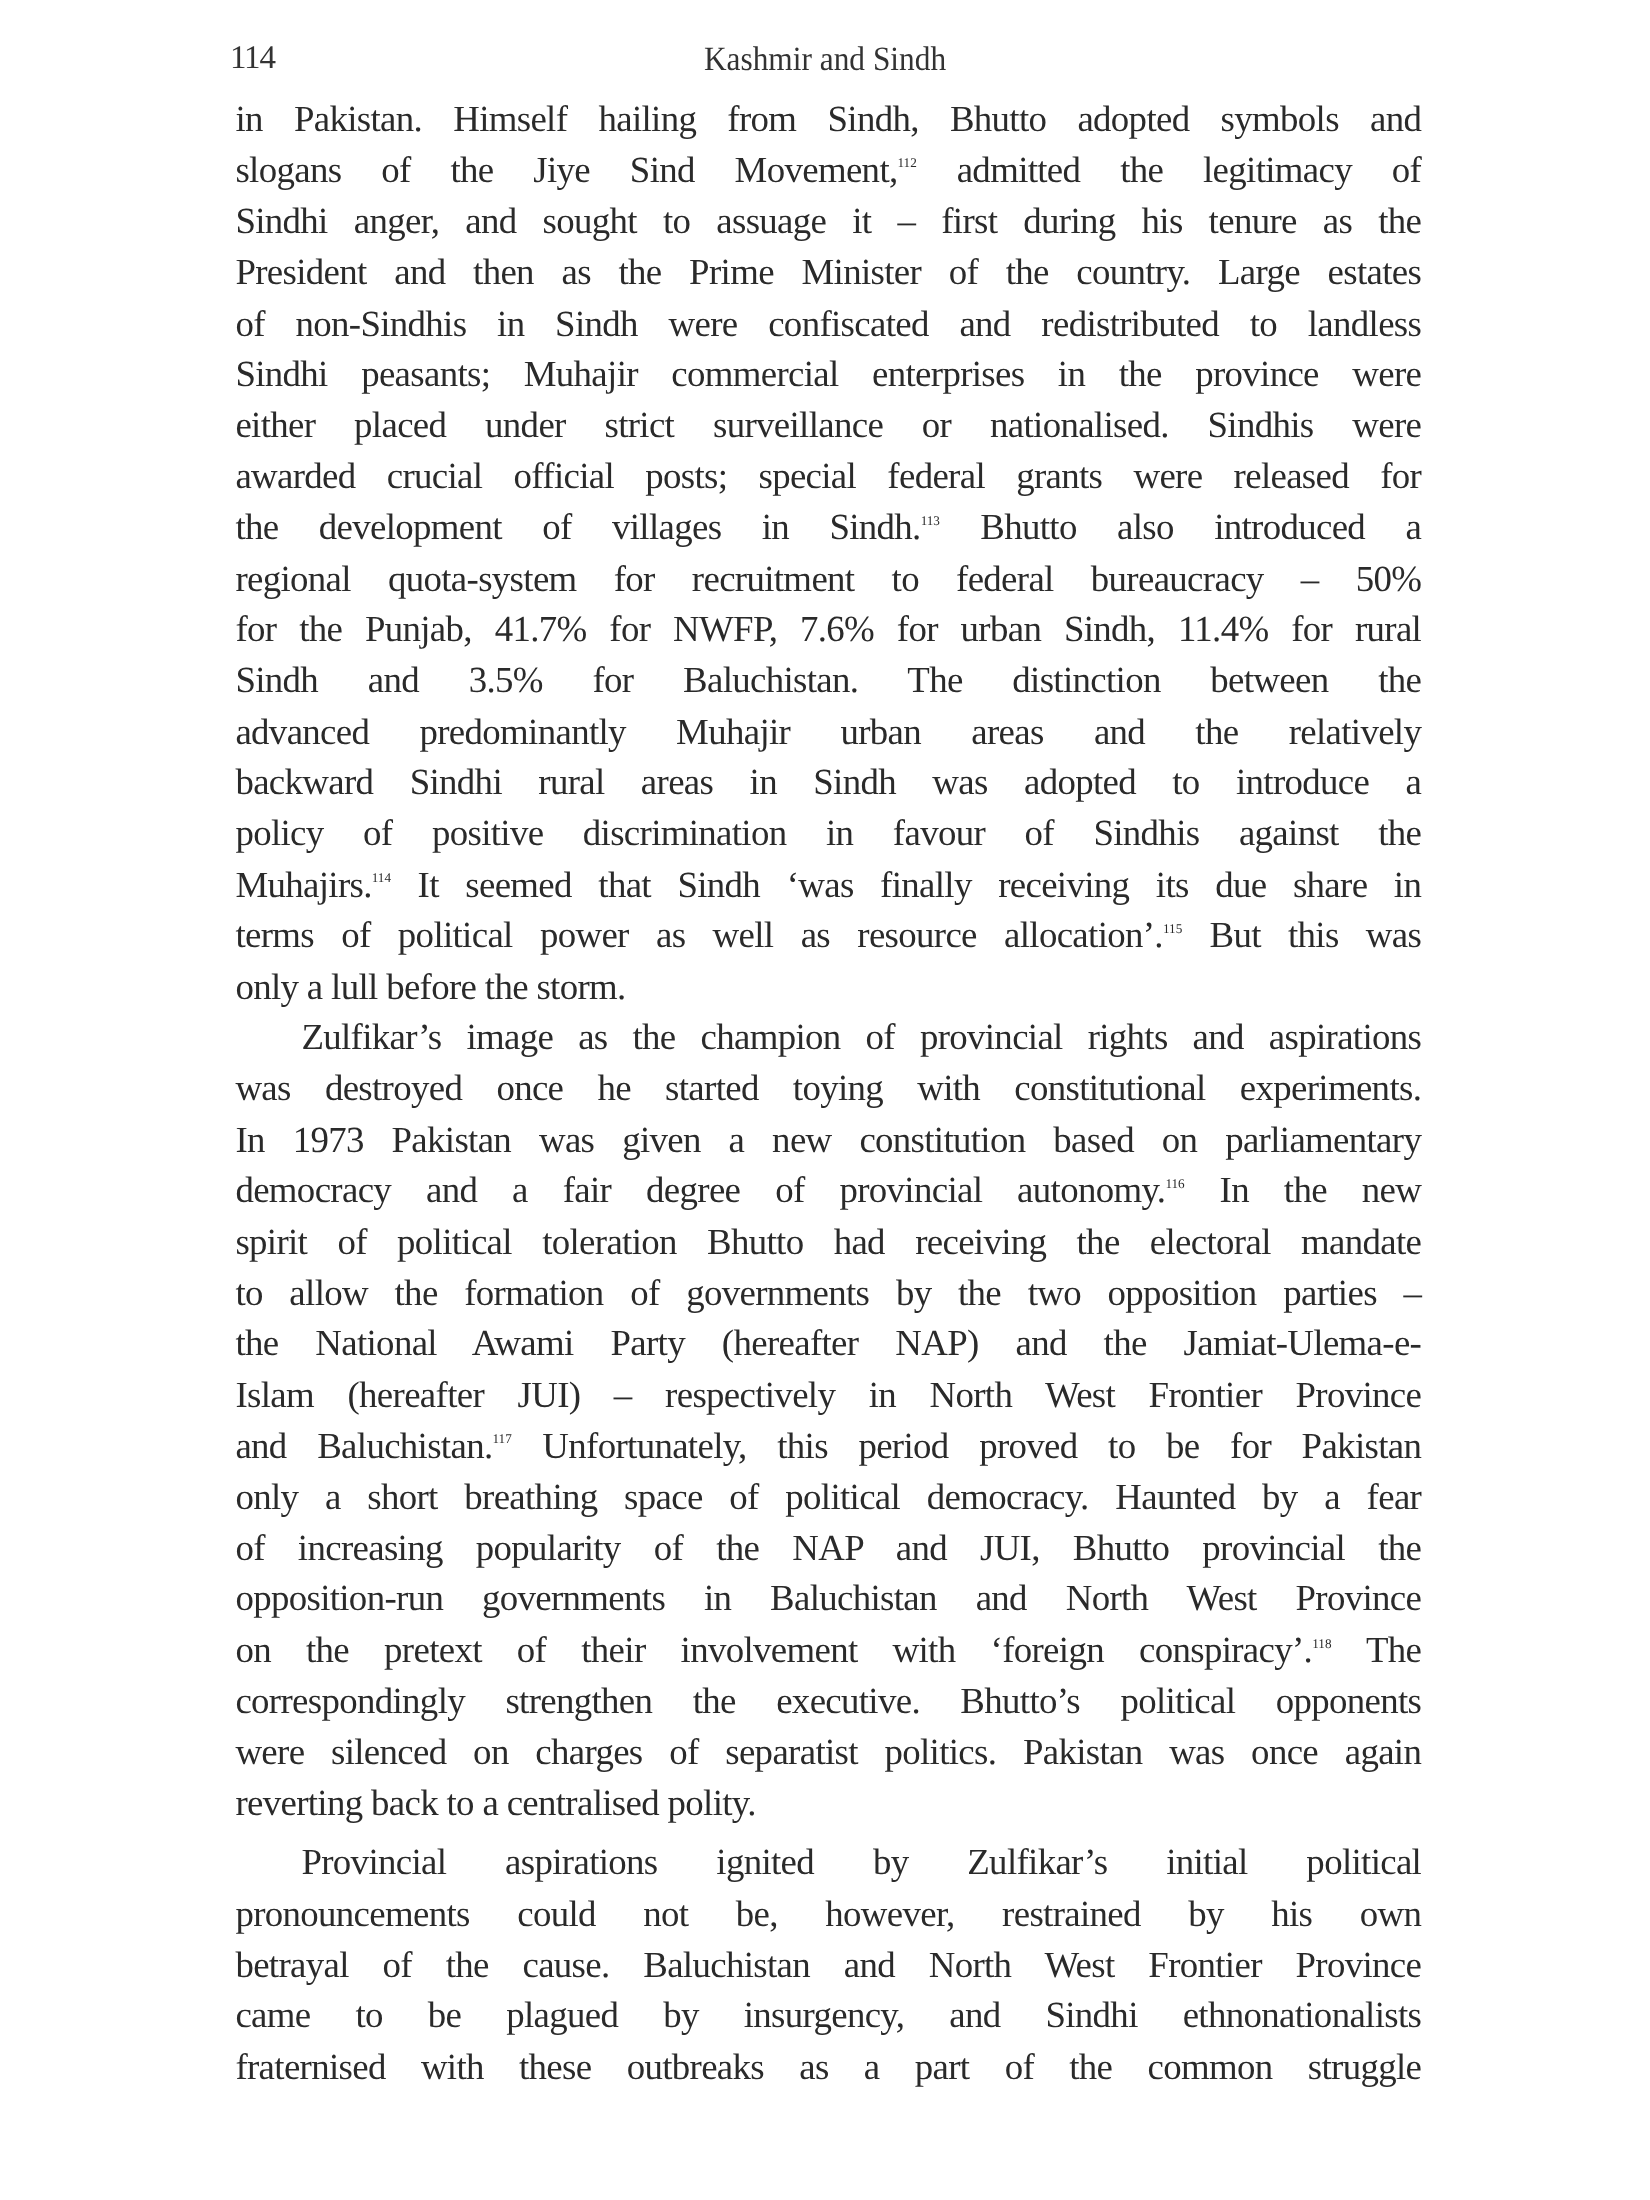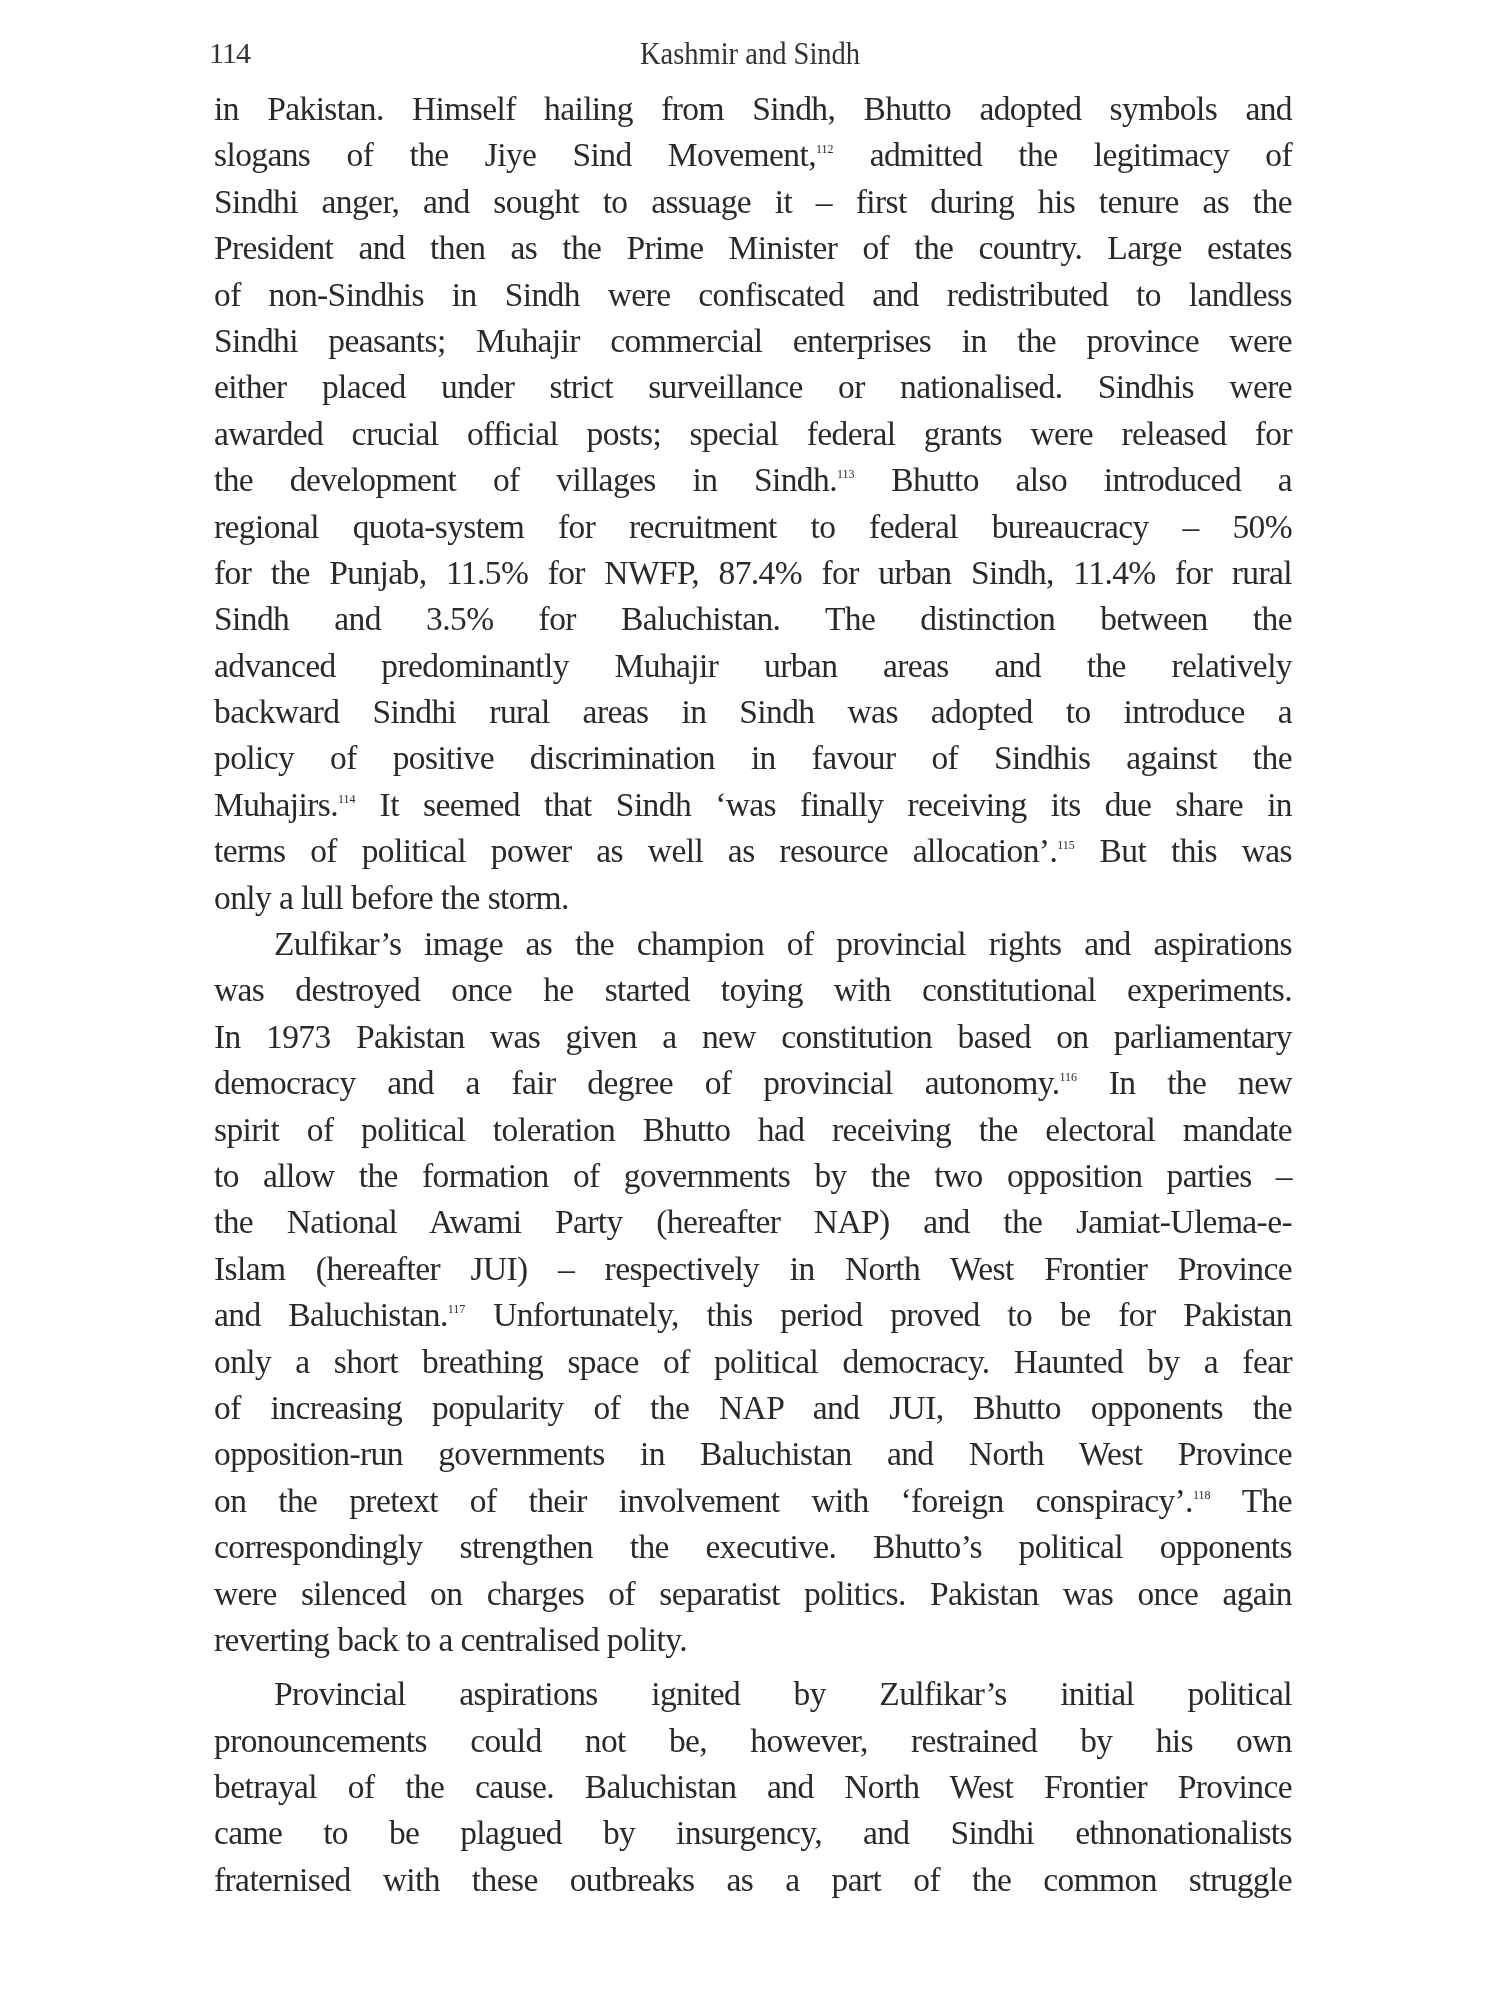--- a/index.html
+++ b/index.html
@@ -44,41 +44,41 @@
       <span class="line">in Pakistan. Himself hailing from Sindh, Bhutto adopted symbols and</span>
       <span class="line">slogans of the Jiye Sind Movement,<sup>112</sup> admitted the legitimacy of</span>
       <span class="line">Sindhi anger, and sought to assuage it – first during his tenure as the</span>
       <span class="line">President and then as the Prime Minister of the country. Large estates</span>
       <span class="line">of non-Sindhis in Sindh were confiscated and redistributed to landless</span>
       <span class="line">Sindhi peasants; Muhajir commercial enterprises in the province were</span>
       <span class="line">either placed under strict surveillance or nationalised. Sindhis were</span>
       <span class="line">awarded crucial official posts; special federal grants were released for</span>
       <span class="line">the development of villages in Sindh.<sup>113</sup> Bhutto also introduced a</span>
       <span class="line">regional quota-system for recruitment to federal bureaucracy – 50%</span>
-      <span class="line">for the Punjab, 11.5% for NWFP, 87.4% for urban Sindh, 11.4% for rural</span>
+      <span class="line">for the Punjab, 41.7% for NWFP, 7.6% for urban Sindh, 11.4% for rural</span>
       <span class="line">Sindh and 3.5% for Baluchistan. The distinction between the</span>
       <span class="line">advanced predominantly Muhajir urban areas and the relatively</span>
       <span class="line">backward Sindhi rural areas in Sindh was adopted to introduce a</span>
       <span class="line">policy of positive discrimination in favour of Sindhis against the</span>
       <span class="line">Muhajirs.<sup>114</sup> It seemed that Sindh ‘was finally receiving its due share in</span>
       <span class="line">terms of political power as well as resource allocation’.<sup>115</sup> But this was</span>
       <span class="line last">only a lull before the storm.</span>
     </div>
     <div>
       <span class="line indent">Zulfikar’s image as the champion of provincial rights and aspirations</span>
       <span class="line">was destroyed once he started toying with constitutional experiments.</span>
       <span class="line">In 1973 Pakistan was given a new constitution based on parliamentary</span>
       <span class="line">democracy and a fair degree of provincial autonomy.<sup>116</sup> In the new</span>
       <span class="line">spirit of political toleration Bhutto had receiving the electoral mandate</span>
       <span class="line">to allow the formation of governments by the two opposition parties –</span>
       <span class="line">the National Awami Party (hereafter NAP) and the Jamiat-Ulema-e-</span>
       <span class="line">Islam (hereafter JUI) – respectively in North West Frontier Province</span>
       <span class="line">and Baluchistan.<sup>117</sup> Unfortunately, this period proved to be for Pakistan</span>
       <span class="line">only a short breathing space of political democracy. Haunted by a fear</span>
-      <span class="line">of increasing popularity of the NAP and JUI, Bhutto opponents the</span>
+      <span class="line">of increasing popularity of the NAP and JUI, Bhutto provincial the</span>
       <span class="line">opposition-run governments in Baluchistan and North West Province</span>
       <span class="line">on the pretext of their involvement with ‘foreign conspiracy’.<sup>118</sup> The</span>
       <span class="line">correspondingly strengthen the executive. Bhutto’s political opponents</span>
       <span class="line">were silenced on charges of separatist politics. Pakistan was once again</span>
       <span class="line last">reverting back to a centralised polity.</span>
     </div>
     <div class="para-gap"></div>
     <div>
       <span class="line indent">Provincial aspirations ignited by Zulfikar’s initial political</span>
       <span class="line">pronouncements could not be, however, restrained by his own</span>

